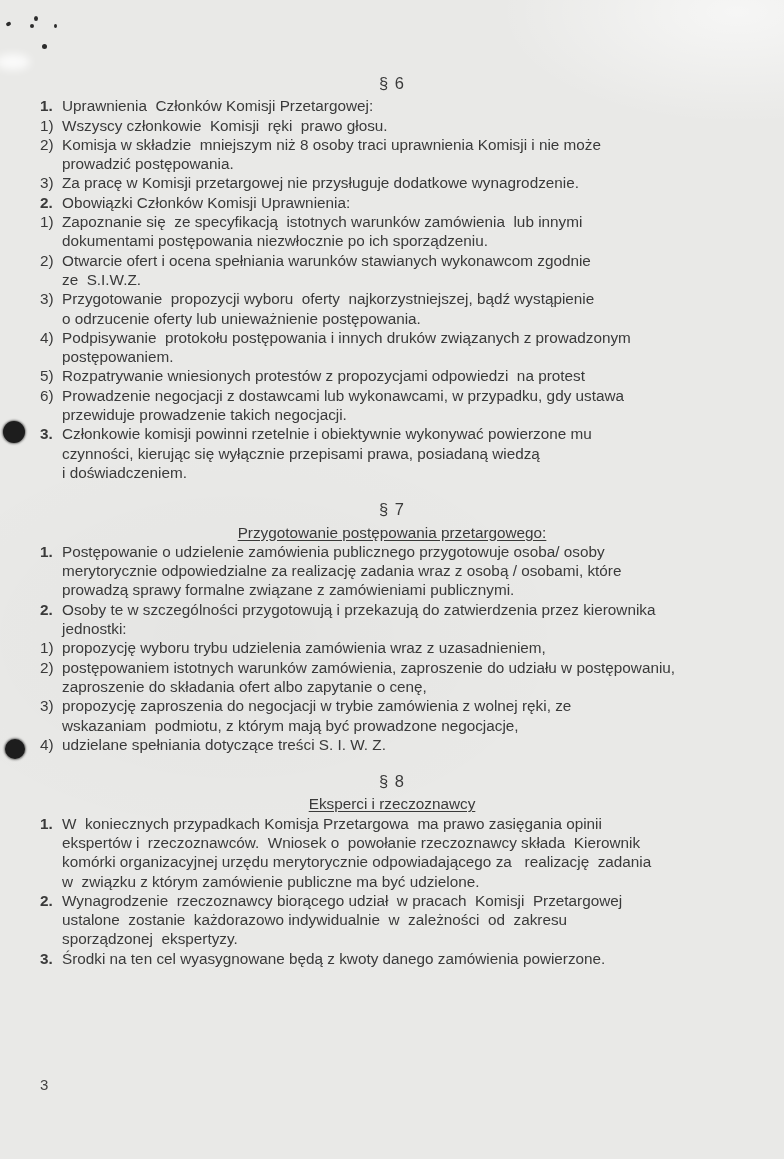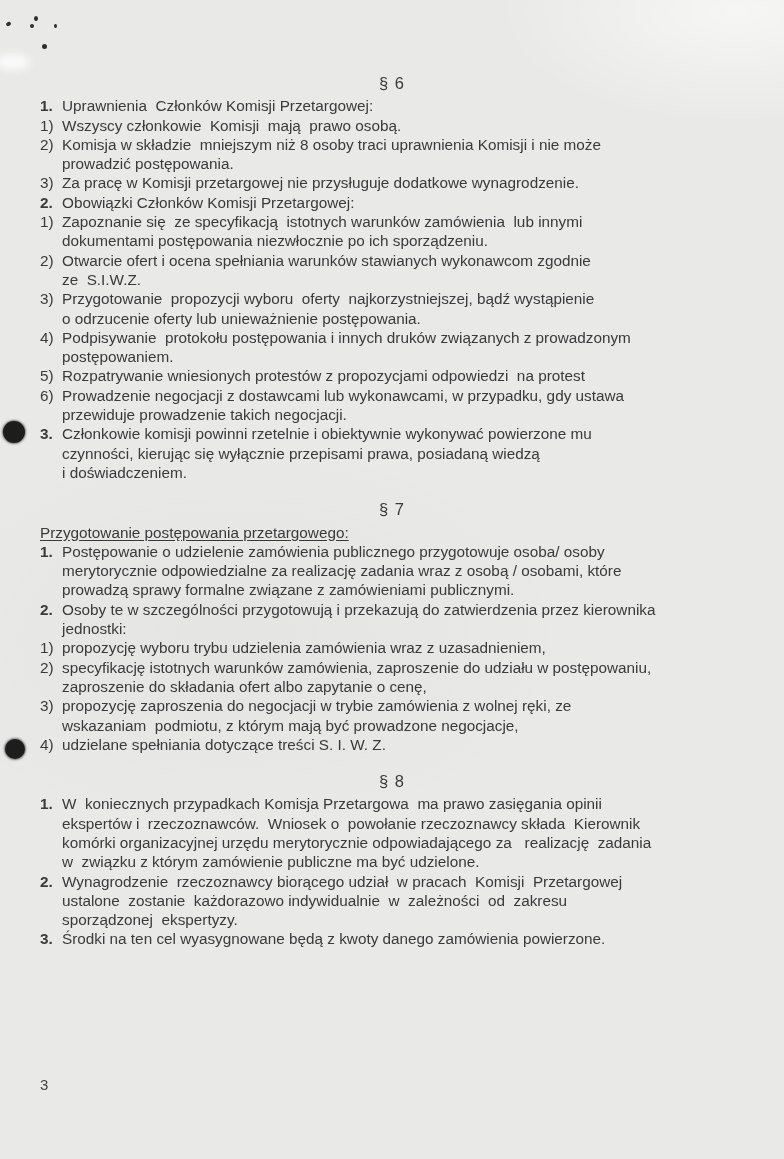--- a/index.html
+++ b/index.html
@@ -20,21 +20,21 @@
     position:absolute; left:40px; top:74px; width:704px;
     font-size:15.3px; line-height:19.3px;
     -webkit-font-smoothing:antialiased;
   }
 
   .section { margin-top:18px; }
   .section:first-child { margin-top:0; }
 
   .smark { text-align:center; font-size:16.5px; margin-bottom:3px; letter-spacing:1px; }
 
-  .sheading { text-decoration:underline; text-underline-offset:2px; }
+  .sheading { text-decoration:underline; text-underline-offset:2px;text-align:center; }
 
   .item { display:flex; align-items:flex-start; }
   .marker { flex:0 0 22px; white-space:pre; }
   .marker.b { font-weight:bold; }
   .itext { flex:1 1 auto; white-space:pre; }
 
   .page-number {
     position:absolute; left:40px; top:1076px;
     font-size:15px; color:#444;
   }
@@ -74,34 +74,34 @@
 
   <div class="content" id="doc-content" style="color: rgb(58, 58, 58);">
       <div class="section">
         <div class="smark">§ 6</div>
         <div class="item">
           <div class="marker b">1.</div>
           <div class="itext">Uprawnienia  Członków Komisji Przetargowej:</div>
         </div>
         <div class="item">
           <div class="marker">1)</div>
-          <div class="itext">Wszyscy członkowie  Komisji  mają  prawo osobą.</div>
+          <div class="itext">Wszyscy członkowie  Komisji  ręki  prawo głosu.</div>
         </div>
         <div class="item">
           <div class="marker">2)</div>
           <div class="itext">Komisja w składzie  mniejszym niż 8 osoby traci uprawnienia Komisji i nie może
 prowadzić postępowania.</div>
         </div>
         <div class="item">
           <div class="marker">3)</div>
           <div class="itext">Za pracę w Komisji przetargowej nie przysługuje dodatkowe wynagrodzenie.</div>
         </div>
         <div class="item">
           <div class="marker b">2.</div>
-          <div class="itext">Obowiązki Członków Komisji Przetargowej:</div>
+          <div class="itext">Obowiązki Członków Komisji Uprawnienia:</div>
         </div>
         <div class="item">
           <div class="marker">1)</div>
           <div class="itext">Zapoznanie się  ze specyfikacją  istotnych warunków zamówienia  lub innymi
 dokumentami postępowania niezwłocznie po ich sporządzeniu.</div>
         </div>
         <div class="item">
           <div class="marker">2)</div>
           <div class="itext">Otwarcie ofert i ocena spełniania warunków stawianych wykonawcom zgodnie
 ze  S.I.W.Z.</div>
@@ -145,35 +145,36 @@
           <div class="marker b">2.</div>
           <div class="itext">Osoby te w szczególności przygotowują i przekazują do zatwierdzenia przez kierownika
 jednostki:</div>
         </div>
         <div class="item">
           <div class="marker">1)</div>
           <div class="itext">propozycję wyboru trybu udzielenia zamówienia wraz z uzasadnieniem,</div>
         </div>
         <div class="item">
           <div class="marker">2)</div>
-          <div class="itext">specyfikację istotnych warunków zamówienia, zaproszenie do udziału w postępowaniu,
+          <div class="itext">postępowaniem istotnych warunków zamówienia, zaproszenie do udziału w postępowaniu,
 zaproszenie do składania ofert albo zapytanie o cenę,</div>
         </div>
         <div class="item">
           <div class="marker">3)</div>
           <div class="itext">propozycję zaproszenia do negocjacji w trybie zamówienia z wolnej ręki, ze
 wskazaniam  podmiotu, z którym mają być prowadzone negocjacje,</div>
         </div>
         <div class="item">
           <div class="marker">4)</div>
           <div class="itext">udzielane spełniania dotyczące treści S. I. W. Z.</div>
         </div>
       </div>
       <div class="section">
         <div class="smark">§ 8</div>
+        <div class="sheading">Eksperci i rzeczoznawcy</div>
         <div class="item">
           <div class="marker b">1.</div>
           <div class="itext">W  koniecznych przypadkach Komisja Przetargowa  ma prawo zasięgania opinii
 ekspertów i  rzeczoznawców.  Wniosek o  powołanie rzeczoznawcy składa  Kierownik
 komórki organizacyjnej urzędu merytorycznie odpowiadającego za   realizację  zadania
 w  związku z którym zamówienie publiczne ma być udzielone.</div>
         </div>
         <div class="item">
           <div class="marker b">2.</div>
           <div class="itext">Wynagrodzenie  rzeczoznawcy biorącego udział  w pracach  Komisji  Przetargowej

